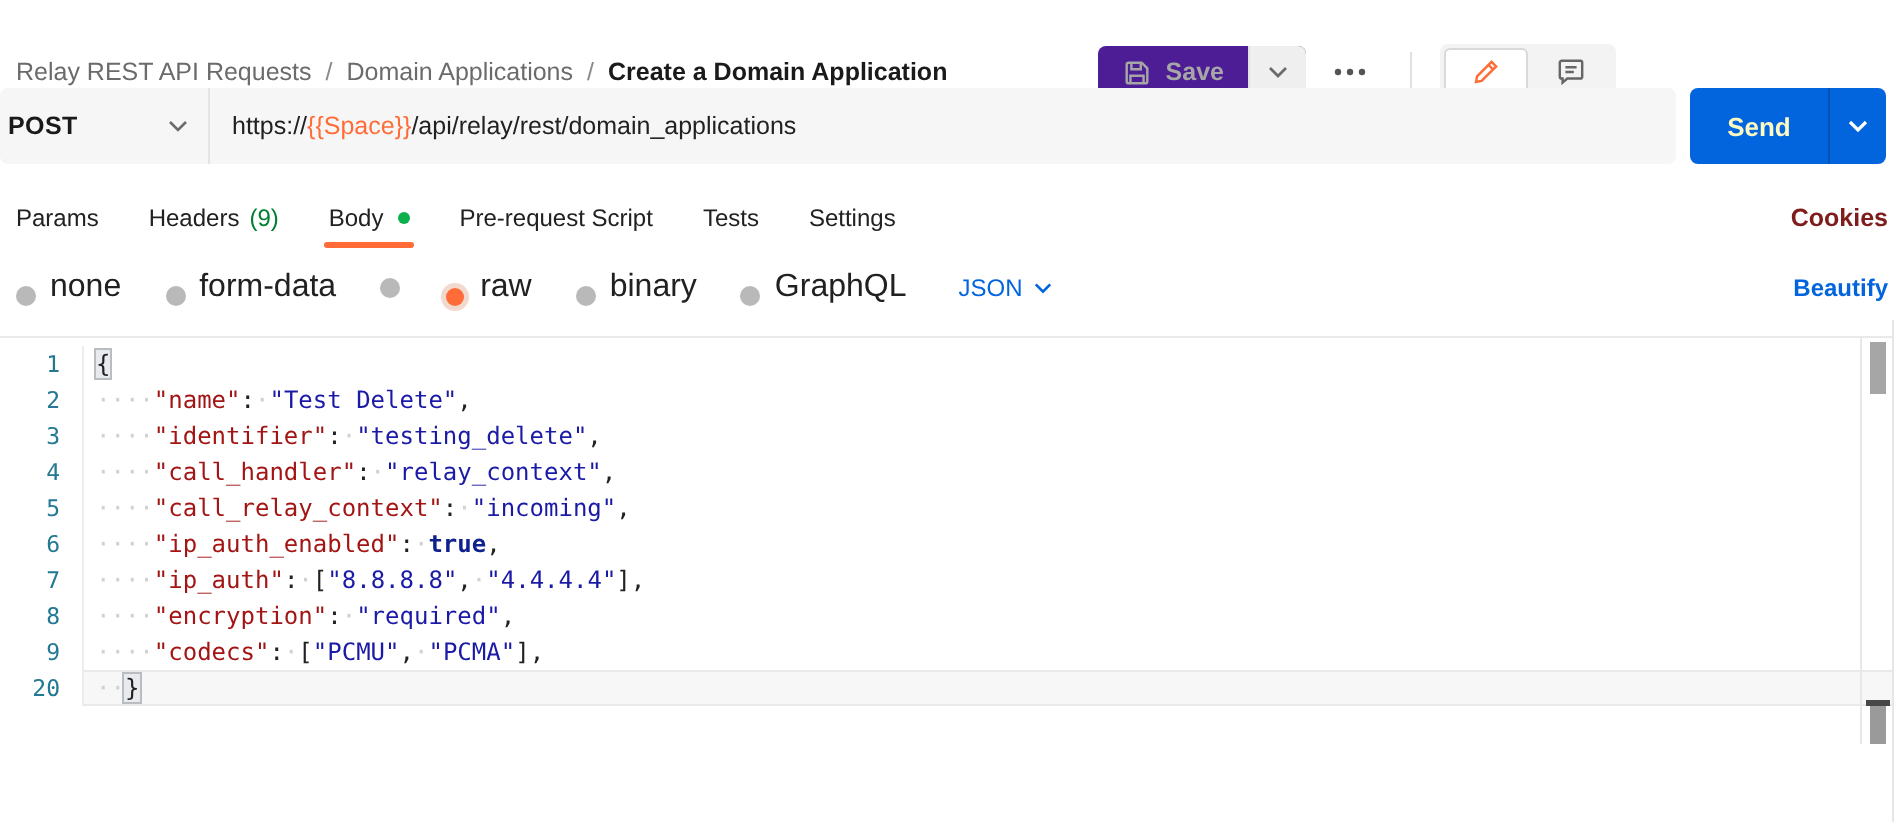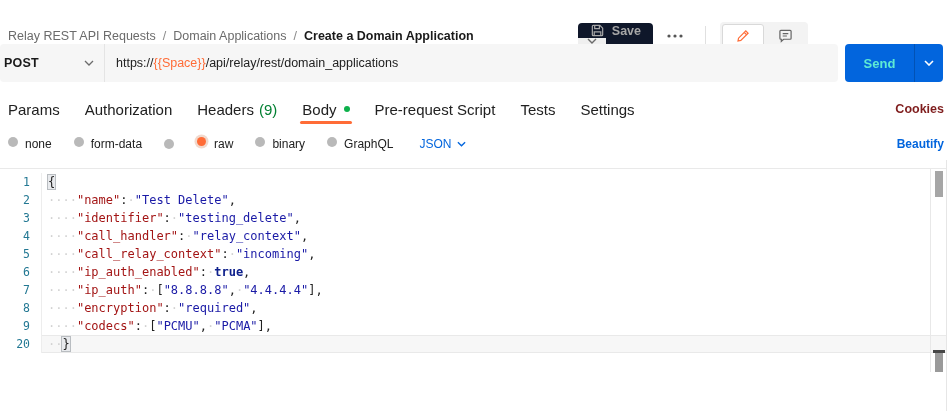--- a/index.html
+++ b/index.html
@@ -8,21 +8,21 @@
   body { position:relative; }
 
   
   .topbar { position:absolute; top:0; left:0; width:816px; height:32px;
             display:flex; padding:0 8px;margin-top:20px; }
   .breadcrumb { display:flex; align-items:center; gap:7px; font-size:12.5px; color:#6b6b6b; }
   .crumb { cursor:pointer; white-space:nowrap; }
   .crumb.current { color:#1a1a1a; font-weight:700; }
   .crumb-sep { color:#8a8a8a; }
   .top-actions { margin-left:auto; display:flex; align-items:center; }
-  .save-group { display:flex; align-items:stretch; background:#0f172a; border-radius:4px; height:26px; overflow:hidden;flex-direction:column; }
+  .save-group { display:flex; align-items:stretch; background:#4c1d95; border-radius:4px; height:26px; overflow:hidden; }
   .save-main { display:flex; align-items:center; gap:7px; padding:0 12px; color:#a6a6a6; font-size:12.5px; font-weight:600; cursor:pointer; }
   .save-divider { width:1px; background:#e2e2e2; }
   .save-caret { width:28px; display:flex; align-items:center; justify-content:center; cursor:pointer; background:#efefef; }
   .more-btn { width:32px; height:26px; display:flex; align-items:center; justify-content:center; cursor:pointer; margin-left:6px; }
   .vdivider { width:1px; height:20px; background:#e0e0e0; margin:0 14px; }
   .icon-toggle-group { display:flex; align-items:center; background:#f3f3f3; border-radius:4px; padding:2px; }
   .tool-btn { width:42px; height:24px; display:flex; align-items:center; justify-content:center; cursor:pointer; border-radius:3px; }
   .tool-btn.selected { background:#ffffff; border:1px solid #d9d9d9; }
 
   
@@ -31,39 +31,39 @@
              border-radius:4px; display:flex; align-items:center; }
   .method-box { display:flex; align-items:center; justify-content:space-between; width:104px;
                 padding:0 10px 0 4px; cursor:pointer; height:100%; }
   .method-label { font-size:12.5px; font-weight:700; color:#1a1a1a; letter-spacing:.2px; }
   .url-divider { width:1px; height:38px; background:#e4e4e4; }
   .url-input { flex:1; padding-left:11px; font-size:12.5px; color:#212121; cursor:text; white-space:nowrap; }
   .url-var { color:#ff6c37; }
   .send-btn { position:absolute; left:845px; top:0; width:98px; height:38px; background:#0265dd;
               border-radius:4px; display:flex; align-items:stretch; cursor:pointer; }
   .send-label { flex:1; display:flex; align-items:center; justify-content:center;
-                color:#5eead4; font-size:13px; font-weight:700; }
+                color:#fef9c3; font-size:13px; font-weight:700; }
   .send-caret { width:29px; display:flex; align-items:center; justify-content:center;
                 border-left:1px solid rgba(0,0,0,0.18); }
 
   
   .tabs-row { position:absolute; top:93px; left:8px; width:936px; height:32px;
               display:flex; align-items:center; gap:25px; }
-  .tab { position:relative; font-size:15px; color:#212121; cursor:pointer;
+  .tab { position:relative; font-size:12px; color:#212121; cursor:pointer;
          height:100%; display:flex; align-items:center; gap:5px; white-space:nowrap; }
   .tab .count { color:#007f31; }
   .tab .dot { width:6px; height:6px; border-radius:50%; background:#0db04b; margin-left:2px; }
   .tab.active::after { content:""; position:absolute; left:-2px; right:-2px; bottom:1px;
                        height:3px; background:#ff6c37; border-radius:2px; }
   .cookies-link { margin-left:auto; color:#7f1d1d; font-size:12.5px; font-weight:700; cursor:pointer; }
 
   
   .bodytype-row { position:absolute; top:130px; left:8px; width:936px; height:28px;
                   display:flex; align-items:center; gap:22px; }
-  .radio-item { display:flex; align-items:flex-start; gap:7px; font-size:12px; color:#212121; cursor:pointer; }
+  .radio-item { display:flex; align-items:flex-end; gap:7px; font-size:16px; color:#212121; cursor:pointer; }
   .radio-dot { width:10px; height:10px; border-radius:50%; background:#b9b9b9; }
   .radio-item.selected .radio-dot { background:#ff6c37; box-shadow:0 0 0 2.5px #f1d9cd; width:9px; height:9px; margin:0 1px; }
   .lang-select { display:flex; align-items:center; gap:6px; color:#0265dd; font-size:12px;
                  font-weight:400; cursor:pointer; margin-left:4px; }
   .beautify-link { margin-left:auto; color:#0265dd; font-size:12px; font-weight:700; cursor:pointer; }
 
   
   .editor { position:absolute; top:168px; left:0; width:946px; height:204px;
             border-top:1px solid #e9e9e9; font-family:"DejaVu Sans Mono", monospace;
             font-size:12px; padding-top:4px; }
@@ -181,23 +181,20 @@
     </div>
   </div>
 </div>
 
 <div class="tabs-row">
   <div id="tabs-container" style="display:flex; align-items:center; gap:25px; height:100%;">
       <div class="tab">
         <span>Params</span>
       </div>
       <div class="tab">
-        <span>Authorization</span>
-      </div>
-      <div class="tab">
         <span>Headers</span>
         <span class="count">(9)</span>
       </div>
       <div class="tab active">
         <span>Body</span>
         <span class="dot"></span>
       </div>
       <div class="tab">
         <span>Pre-request Script</span>
       </div>

